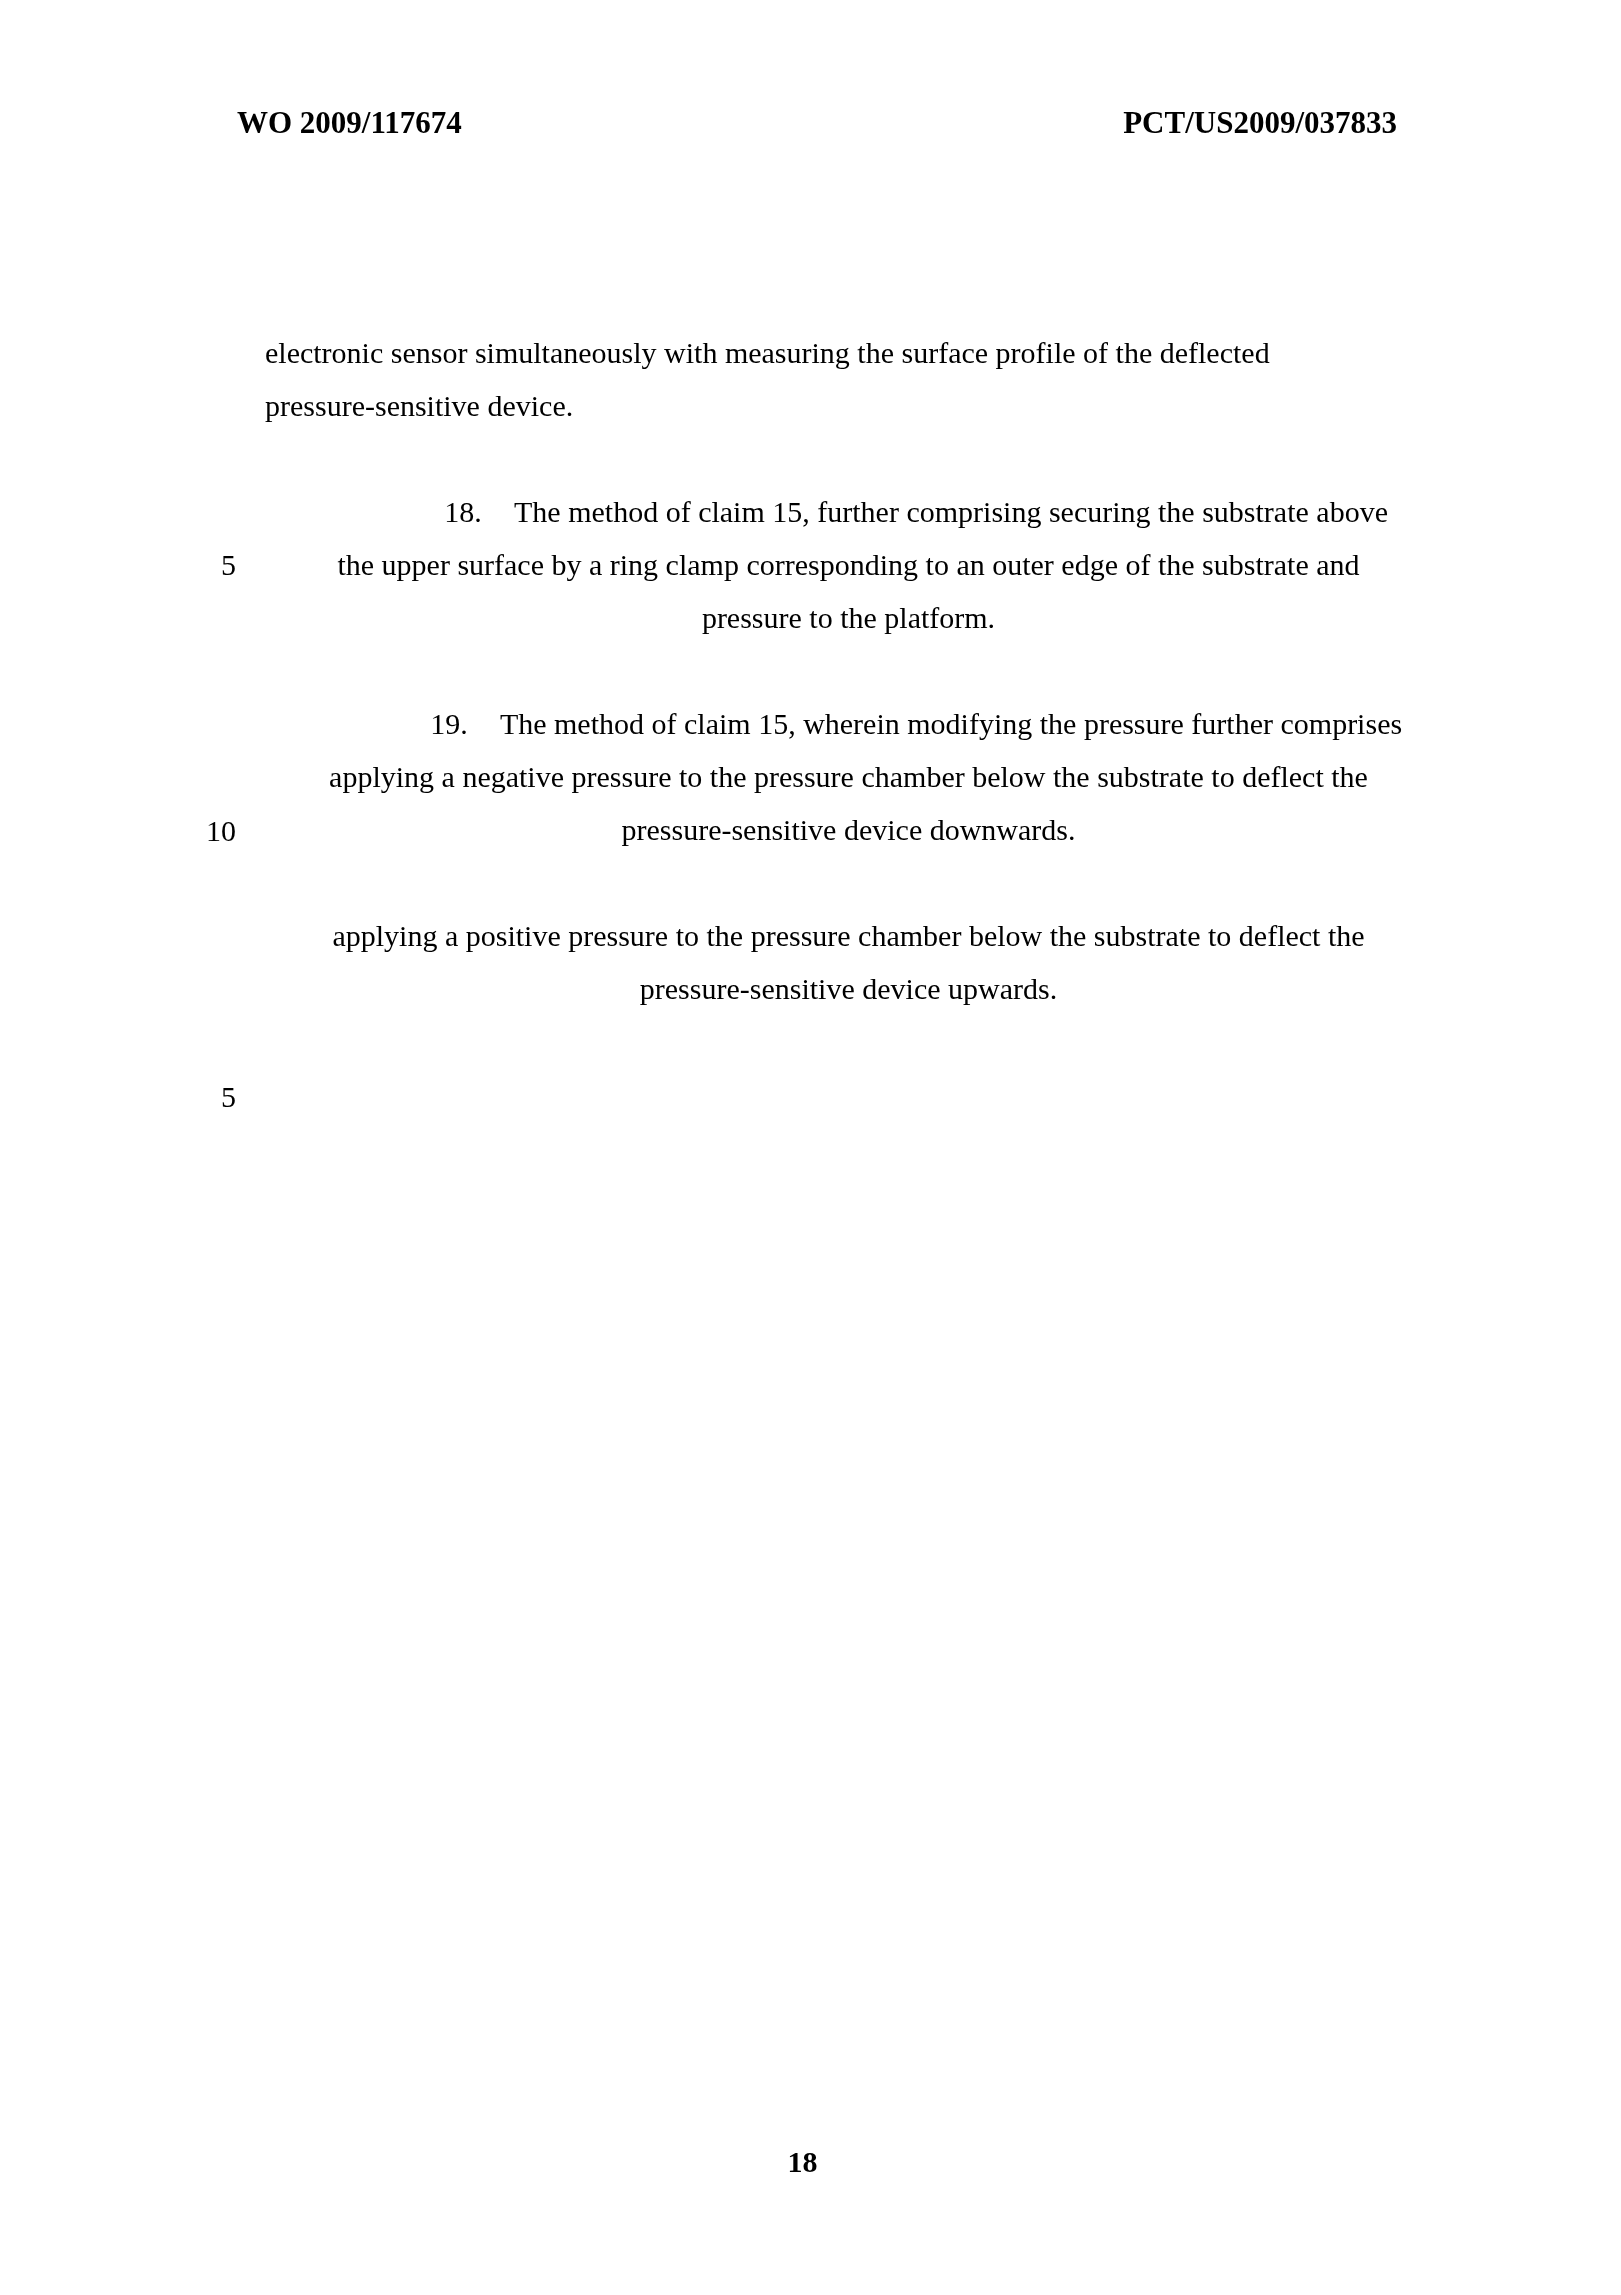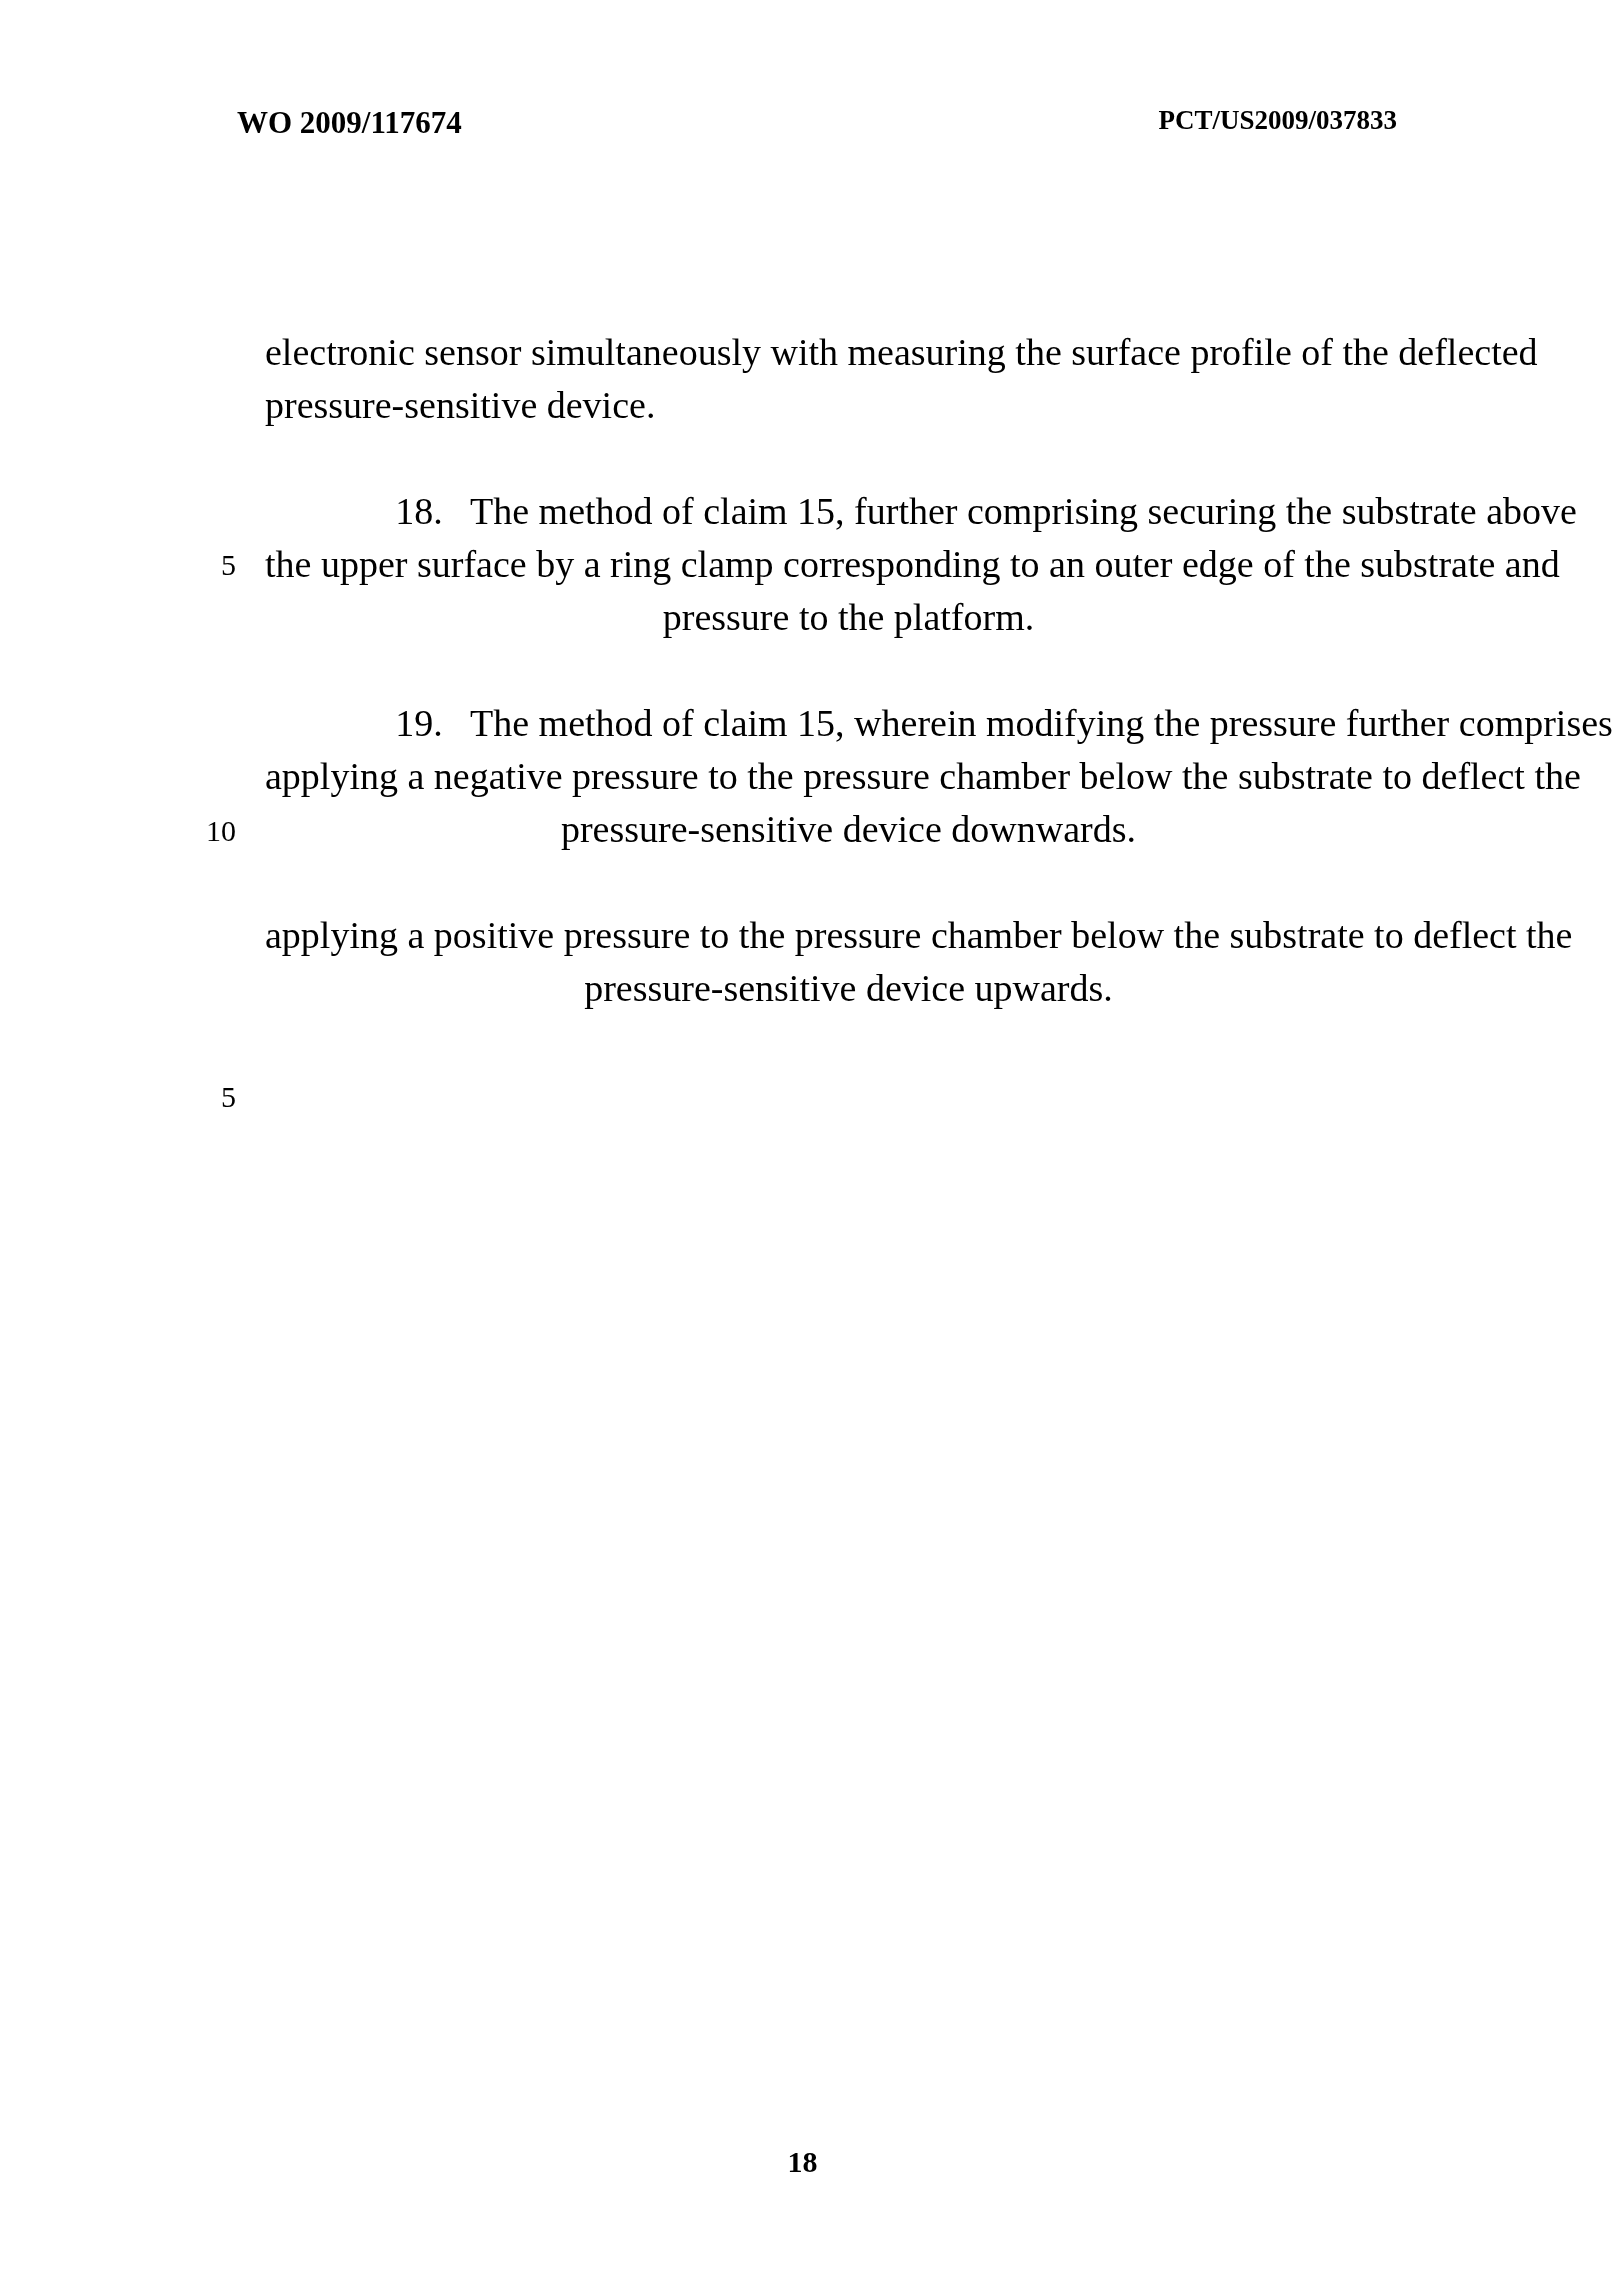--- a/index.html
+++ b/index.html
@@ -23,21 +23,21 @@
     left: 237px;
     top: 105px;
     font-size: 31px;
     font-weight: bold;
     white-space: nowrap;
   }
   .header-right {
     position: absolute;
     right: 225px;
     top: 105px;
-    font-size: 27px;
+    font-size: 31px;
     font-weight: bold;
     white-space: nowrap;
   }
 
   
   .margin-number {
     position: absolute;
     left: 177px;
     width: 59px;
     text-align: right;
@@ -48,21 +48,21 @@
   .margin-number.n5  { top: 538px; }
   .margin-number.n10 { top: 804px; }
   .margin-number.n15 { top: 1070px; }
 
   
   .body-text {
     position: absolute;
     left: 265px;
     top: 326px;
     width: 1167px;
-    font-size: 38px;
+    font-size: 30px;
     line-height: 53px;
   }
   .para { margin: 0; }
   .para + .para { margin-top: 53px; text-align: center; }
   .line {
     white-space: nowrap;
     height: 53px;
   }
   .claim-num {
     display: inline-block;

